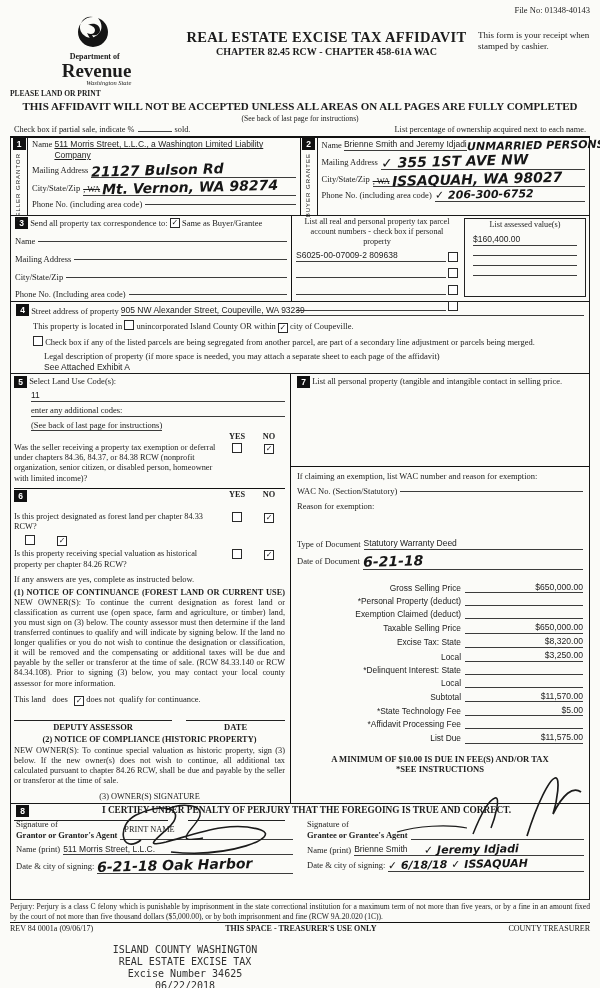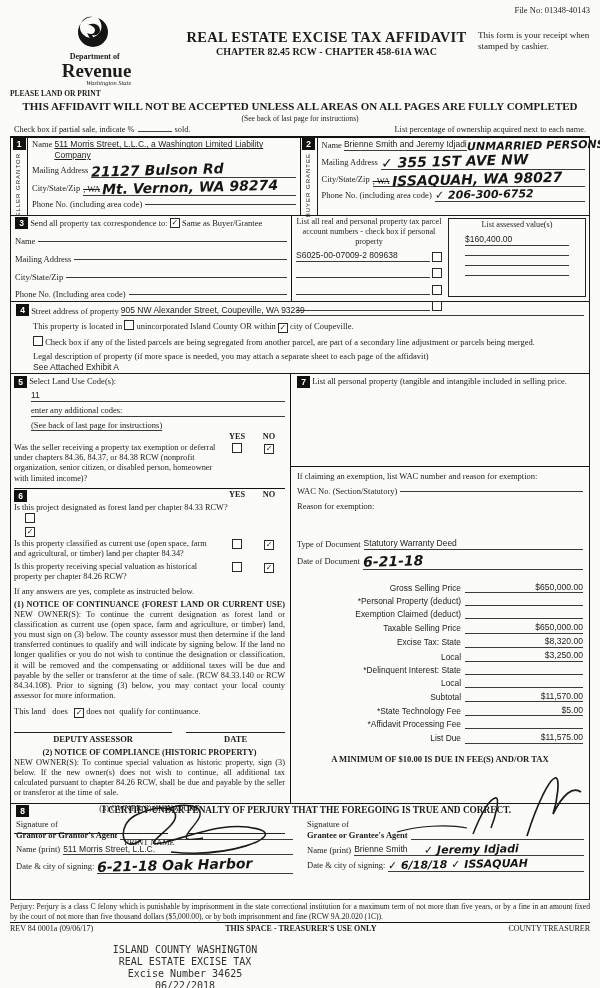--- a/index.html
+++ b/index.html
@@ -45,21 +45,21 @@
   .pct-blank { display:inline-block; width:34px; border-bottom:1px solid #444; margin:0 3px; }
   
   .sec12 { display:flex; height:80px; border-top:2.2px solid #111; }
   .half { flex:1; display:flex; min-width:0; }
   .half + .half { border-left:1.6px solid #111; }
   .hcontent { flex:1; padding:1px 4px 0 4px; min-width:0; position:relative; }
   
   .sec3 { display:flex; height:86px; }
   .s3left { width:272px; flex:none; padding:1px 4px; border-right:1.4px solid #111; }
   .s3mid { flex:1; padding:1px 4px; position:relative; }
-  .s3assess { width:104px; flex:none; border:1.2px solid #222; margin:2px 3px 4px 2px; padding:1px 16px; }
+  .s3assess { width:104px; flex:none; border:1.2px solid #222; margin:2px 3px 4px 2px; padding:1px 8px; }
   .prow { display:flex; align-items:flex-end; margin-top:6px; }
   .s3hdr { font-size:8.2px; text-align:center; line-height:1.2; }
   
   .sec4 { padding:2px 5px; height:72px; }
   
   .main { display:flex; height:430px; }
   .lcol { width:280px; flex:none; border-right:1.4px solid #111; padding:2px 5px 0 3px; box-sizing:border-box; }
   .rcol { flex:1; padding:2px 6px 0 6px; position:relative; }
   .yn { display:flex; font-size:8.3px; }
   .yn .q { flex:1; padding-right:2px; }
@@ -256,21 +256,21 @@
       <span>This property is located in</span>
       <span class="cb"></span>
       <span>unincorporated Island County OR within</span>
       <span class="cb">✓</span>
       <span>city of Coupeville.</span>
     </div>
     <div style="margin-top:3px; margin-left:17px;">
       <span class="cb"></span>
       <span>Check box if any of the listed parcels are being segregated from another parcel, are part of a secondary line adjustment or parcels being merged.</span>
     </div>
-    <div style="margin-top:3px; margin-left:17px;">
+    <div style="margin-top:3px; margin-left:28px;">
       <span>Legal description of property (if more space is needed, you may attach a separate sheet to each page of the affidavit)</span><br>
       <span class="typed">See Attached Exhibit A</span>
     </div>
   </div>
 
   <div class="box main" style="border-top:none;">
 
     <div class="lcol">
       <div style="border-bottom:1.2px solid #111; padding-bottom:4px;">
         <div style="display:flex;">
@@ -293,27 +293,26 @@
       </div>
 
       <div style="padding-top:1px;">
         <div class="yn">
           <span class="q">
               <div class="badge">6</div>
             </span>
           <span class="c b">YES</span>
           <span class="c b">NO</span>
         </div>
-        <div class="yn" style="margin-top:1px;flex-direction:column;">
+        <div class="yn" style="margin-top:10px;">
           <span class="q">Is this project designated as forest land per chapter 84.33 RCW?</span>
           <span class="c"><span class="cb"></span></span>
           <span class="c"><span class="cb">✓</span></span>
         </div>
         <div class="yn" style="margin-top:2px;">
-          <span class="q">Is this property classified as current use (open space, farm and agricultural, or timber) land per chapter 84.34?</span>
           <span class="c"><span class="cb"></span></span>
           <span class="c"><span class="cb">✓</span></span>
         </div>
         <div class="yn" style="margin-top:2px;">
           <span class="q">Is this property receiving special valuation as historical property per chapter 84.26 RCW?</span>
           <span class="c"><span class="cb"></span></span>
           <span class="c"><span class="cb">✓</span></span>
         </div>
         <div style="margin-top:4px;">If any answers are yes, complete as instructed below.</div>
 
@@ -343,21 +342,21 @@
           <span class="l1" style="margin-right:20px;"></span>
           <span class="l2"></span>
         </div>
         <div class="notice-title">PRINT NAME</div>
       </div>
     </div>
 
     <div class="rcol">
       <div style="display:flex;">
         <div class="badge">7</div>&nbsp;
-        <span style="flex:1;">List all personal property (tangible and intangible included in selling price.</span>
+        <span style="flex:1;">List all personal property (tangible and intangible contact in selling price.</span>
       </div>
 
       <div style="height:78px;"></div>
       <div style="border-top:1.2px solid #111; margin:0 -6px; padding:4px 6px 0 6px;">
         <div>If claiming an exemption, list WAC number and reason for exemption:</div>
         <div class="frow" style="margin-top:4px;">
           <span class="lab">WAC No. (Section/Statutory)</span>
           <span class="uline flex1"></span>
         </div>
         <div style="margin-top:4px;">Reason for exemption:</div>
@@ -417,20 +416,21 @@
             <span class="finlabel">*Affidavit Processing Fee</span>
             <span class="finval uline"></span>
           </div>
         <div class="finrow">
             <span class="finlabel">List Due</span>
             <span class="finval uline">$11,575.00</span>
           </div>
       </div>
 
       <div class="ctr b" style="margin-top:10px; font-size:8.6px;">A MINIMUM OF $10.00 IS DUE IN FEE(S) AND/OR TAX</div>
+      <div class="ctr b" style="font-size:8.6px;">*SEE INSTRUCTIONS</div>
     </div>
   </div>
 
   <div class="box sec8" style="border-top:none;">
     <div style="display:flex;">
       <div class="badge">8</div>
       <div class="flex1 ctr b" style="font-size:9.3px;">I CERTIFY UNDER PENALTY OF PERJURY THAT THE FOREGOING IS TRUE AND CORRECT.</div>
     </div>
     <div class="s8cols">
       <div class="s8col">

